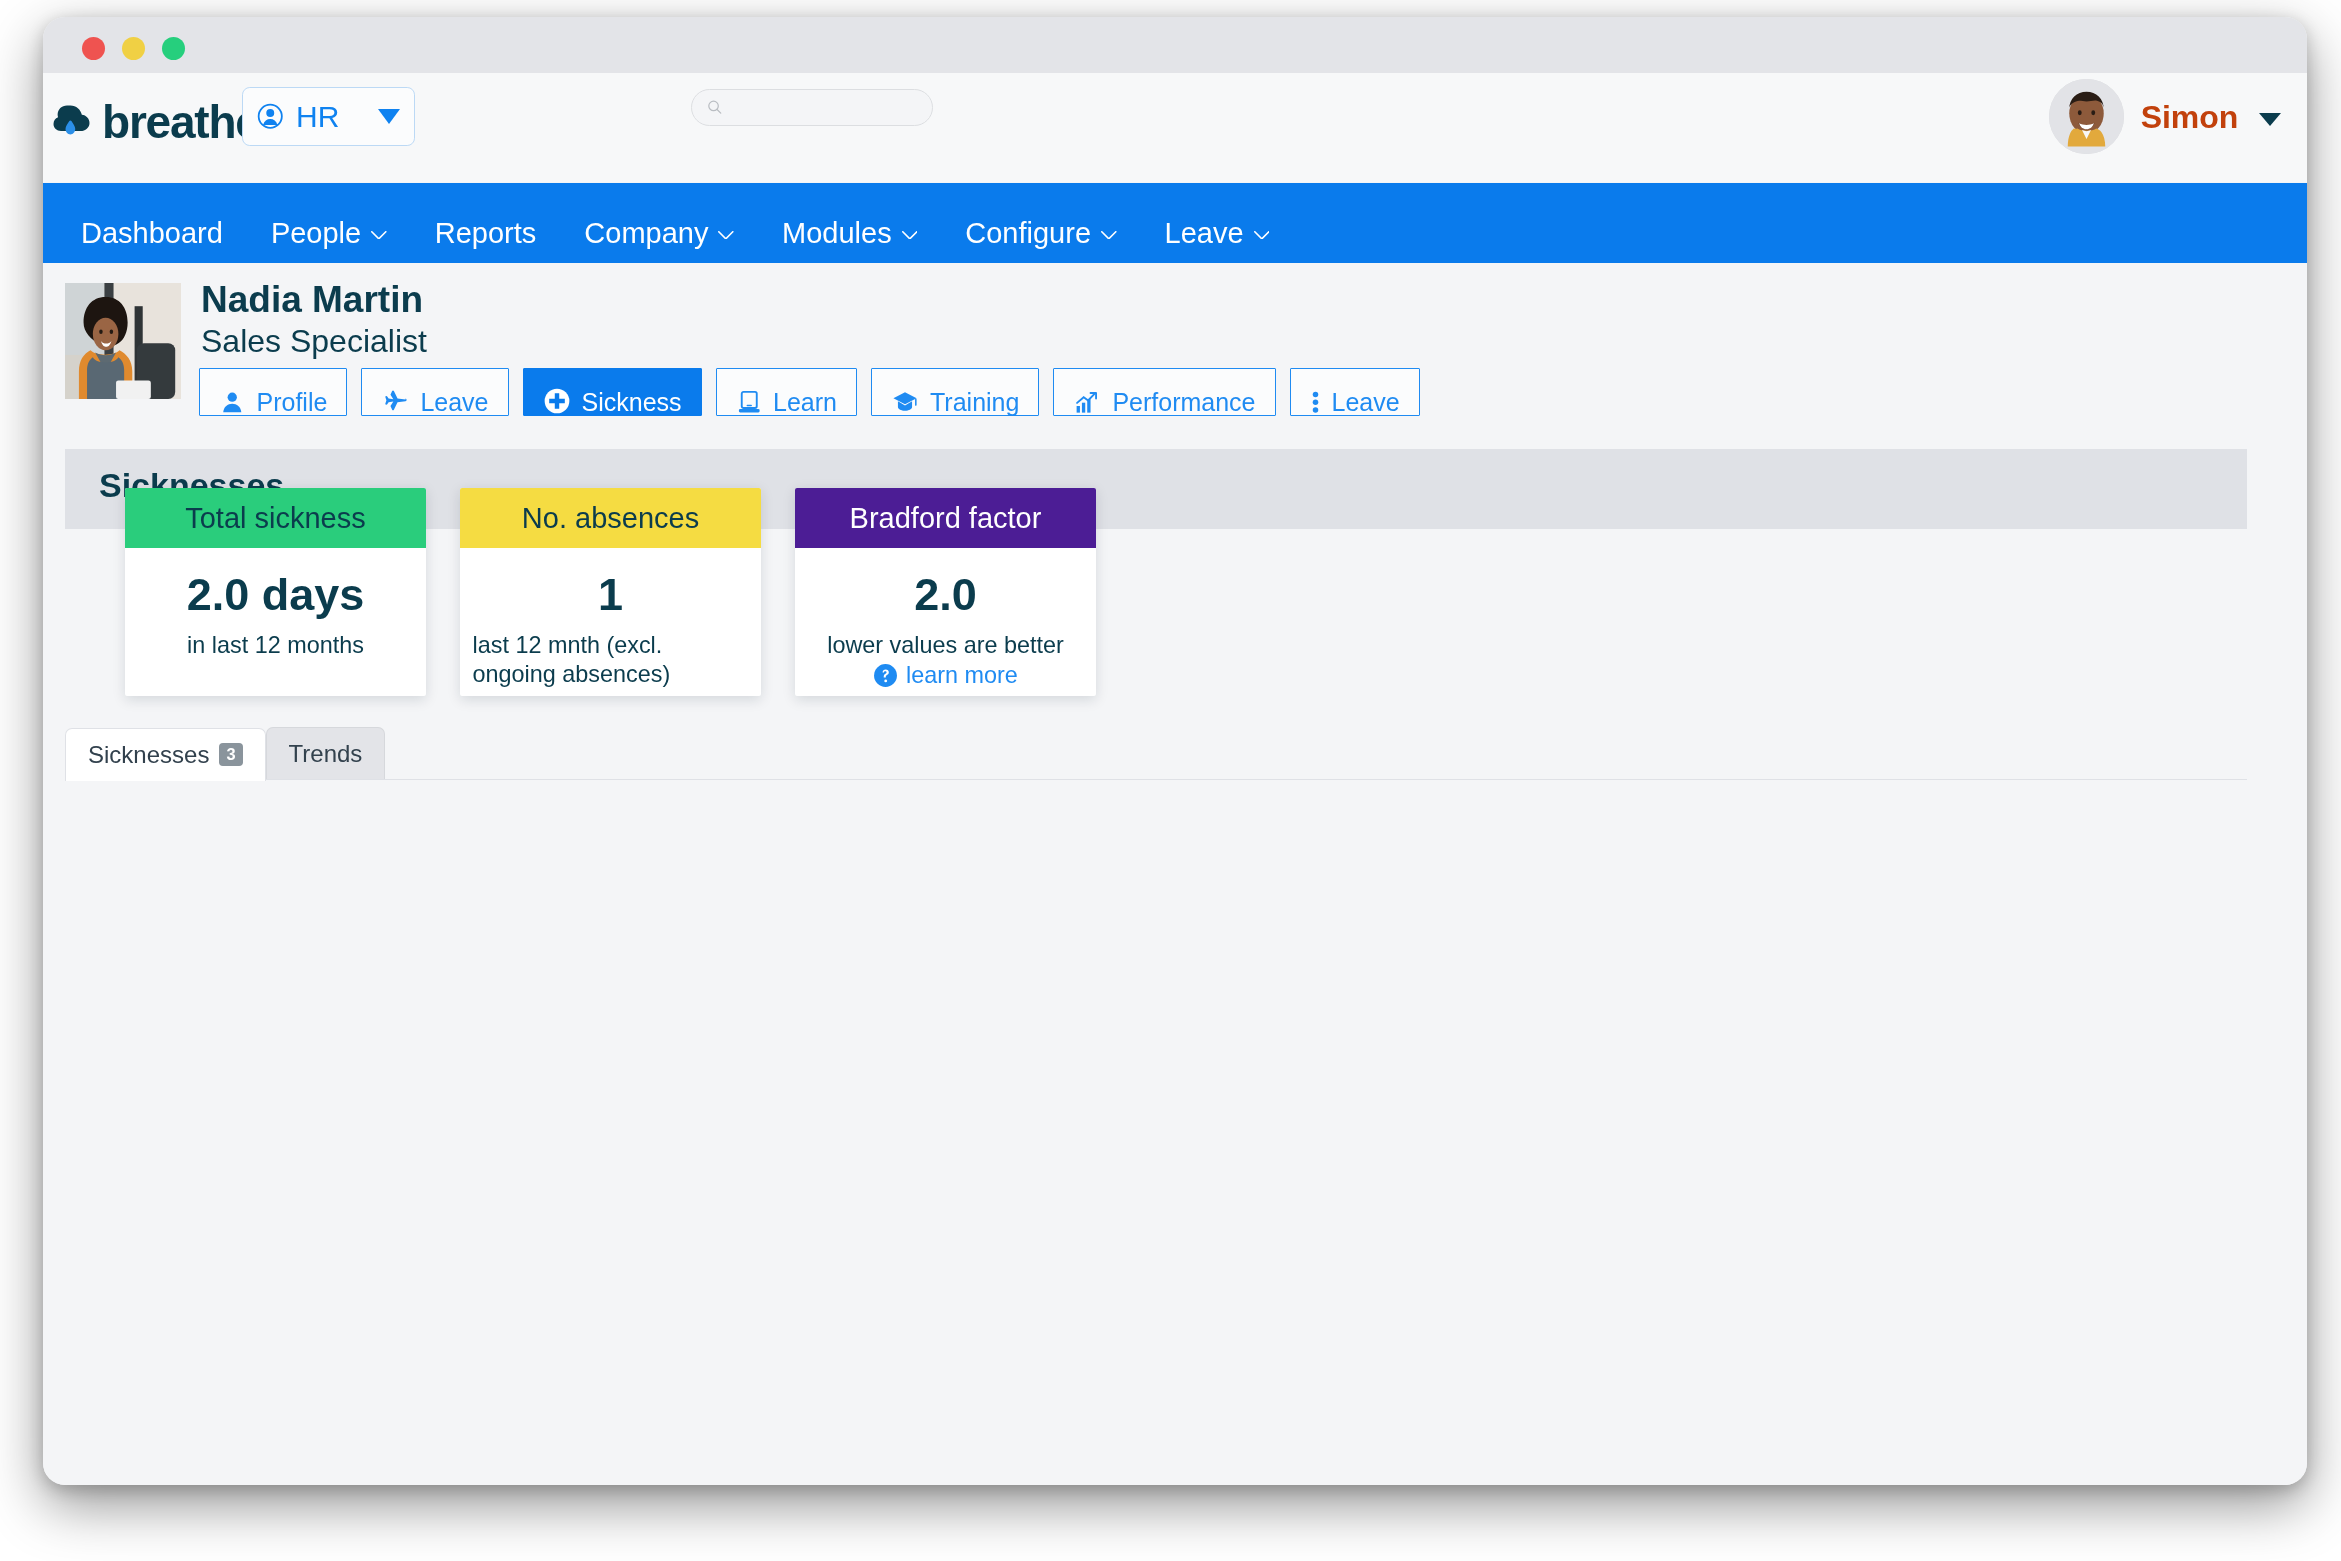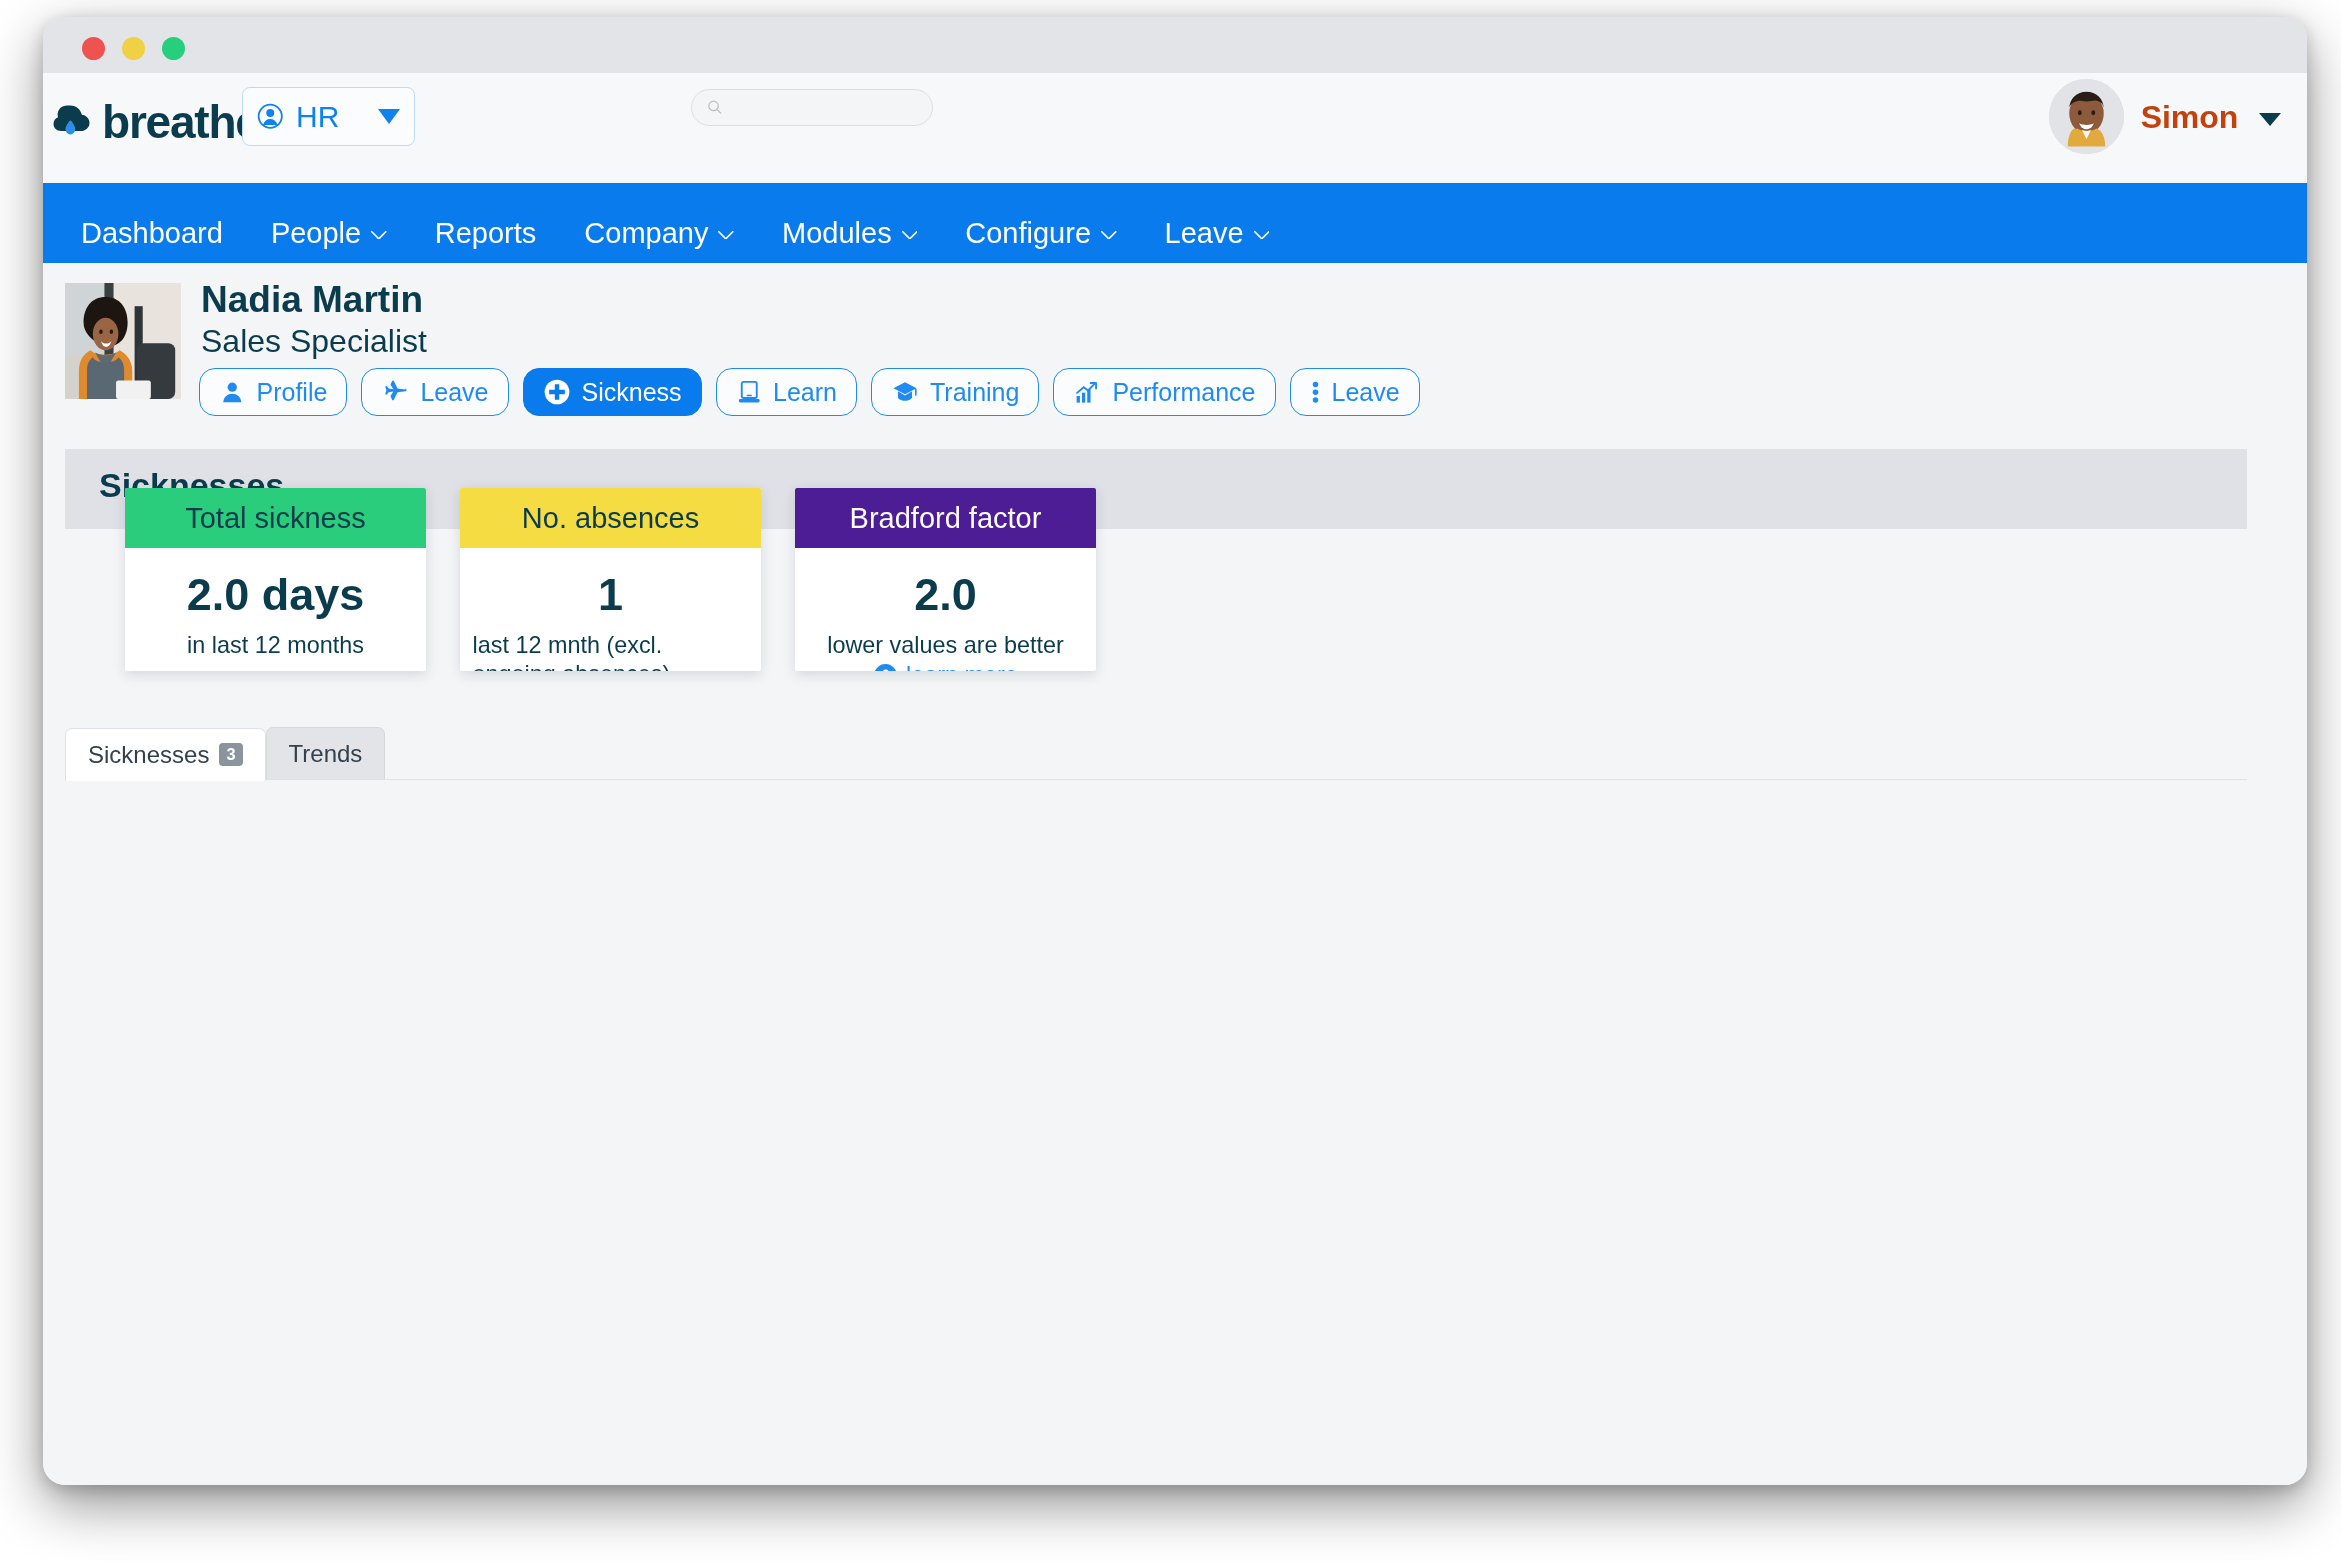--- a/index.html
+++ b/index.html
@@ -229,26 +229,26 @@
 
   #tab-buttons {
     position: absolute;
     left: 156px; top: 105px;
     display: flex;
     align-items: center;
     gap: 14px;
   }
   .pill {
     display: flex;
-    align-items: center;
+    align-items: flex-end;
     gap: 11px;
     height: 48px;
     padding: 0 19px;
     border: 1.6px solid #1f8bf2;
-    border-radius: 16px;
+    border-radius: 1px;
     background: #fbfcfd;
     box-sizing: border-box;
     cursor: pointer;
   }
   .pill .pill-label {
     font-size: 25px;
     font-weight: 500;
     color: #1f8bf2;
     line-height: 1;
     white-space: nowrap;
@@ -297,21 +297,21 @@
     align-items: center;
     justify-content: center;
   }
   .card-head-label {
     font-size: 29px;
     font-weight: 400;
     color: #0b3c4d;
     line-height: 1;
   }
   .card-body {
-    height: 123px;
+    height: 148px;
     padding: 14px 12.5px 11px;
     box-sizing: border-box;
     display: flex;
     flex-direction: column;
     align-items: center;
   }
   .card-value {
     font-size: 45px;
     font-weight: 700;
     color: #0b3c4d;

